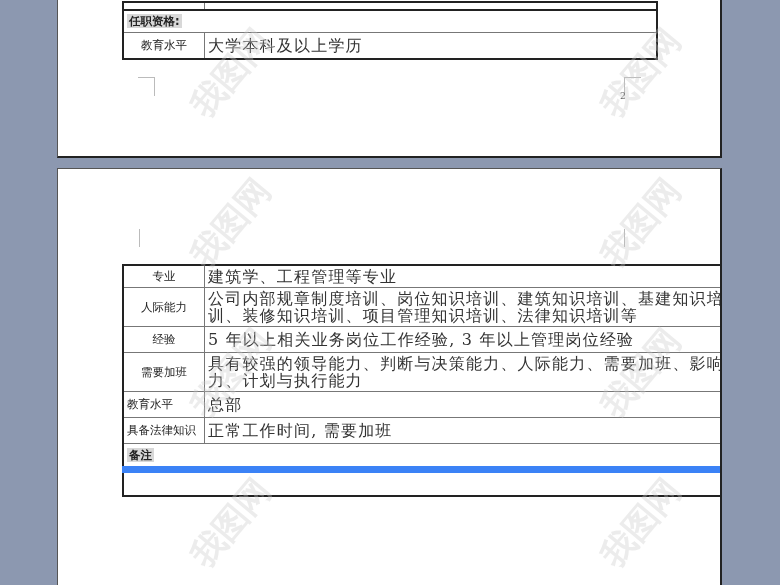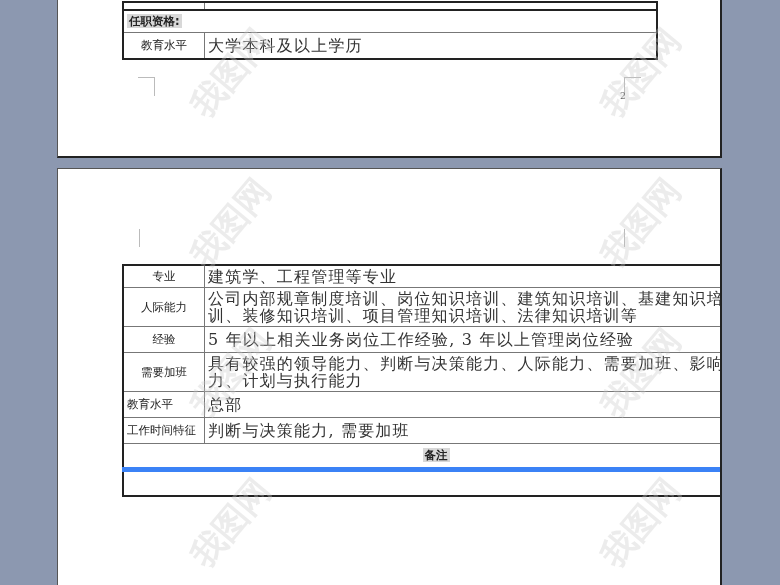--- a/index.html
+++ b/index.html
@@ -90,25 +90,25 @@
     </tr>
     <tr style="height:34px">
       <td class="lbl">需要加班</td>
       <td class="val">具有较强的领导能力、判断与决策能力、人际能力、需要加班、影响力、计划与执行能力</td>
     </tr>
     <tr style="height:26px">
       <td class="lbl left">教育水平</td>
       <td class="val">总部</td>
     </tr>
     <tr style="height:26px">
-      <td class="lbl left">工作时间特征</td>
-      <td class="val">判断与决策能力, 需要加班</td>
+      <td class="lbl left">具备法律知识</td>
+      <td class="val">正常工作时间, 需要加班</td>
     </tr>
     <tr style="height:26px">
-      <td colspan="2" class="section" style="border-bottom:5px solid #3b82f6;text-align:center;"><span>备注</span></td>
+      <td colspan="2" class="section" style="border-bottom:7px solid #3b82f6;"><span>备注</span></td>
     </tr>
     <tr style="height:26px">
       <td colspan="2" class="val"></td>
     </tr>
   </tbody>
     </table>
 </div>
 
 <div class="wm" style="left:180px; top:50px;">我图网</div>
 <div class="wm" style="left:590px; top:50px;">我图网</div>

